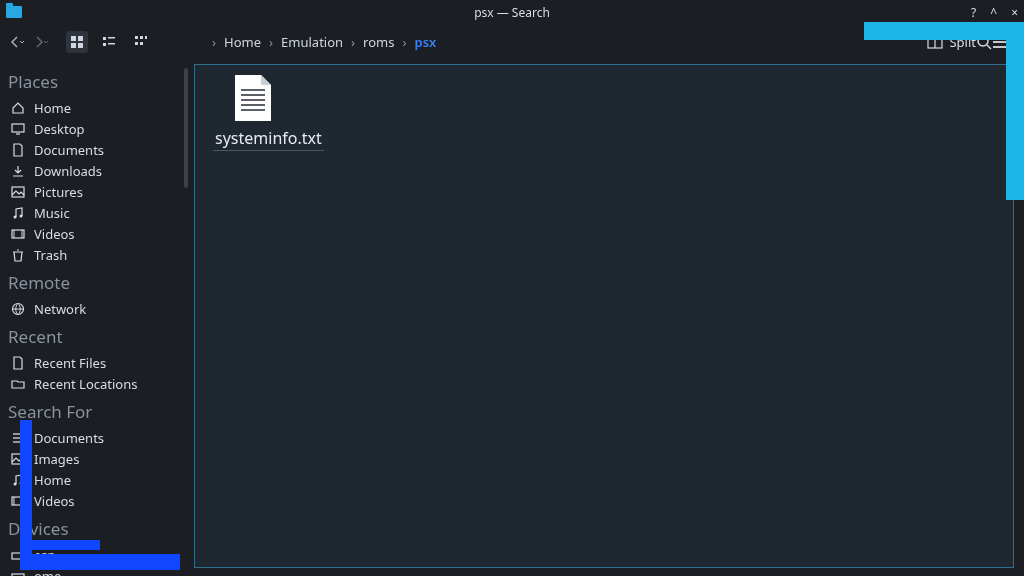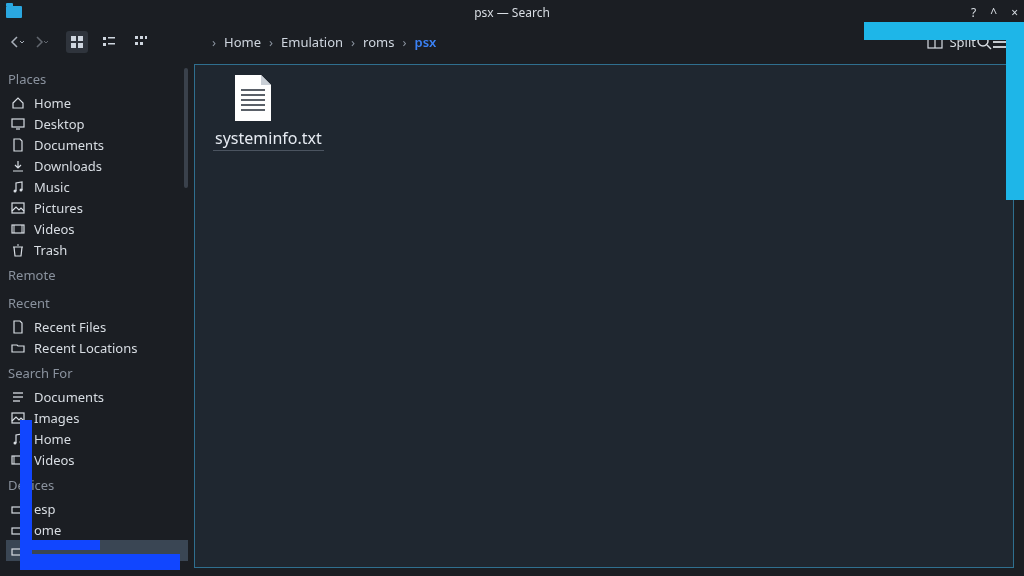--- a/index.html
+++ b/index.html
@@ -16,21 +16,21 @@
   .view-btn { width: 22px; height: 22px; display: flex; align-items: center; justify-content: center; color: #cfd6df; }
   .view-btn.active { background: #2f343c; border-radius: 3px; }
   .breadcrumb { display: flex; align-items: center; gap: 8px; color: #cfd6df; }
   .breadcrumb .sep { color: #8a929e; }
   .breadcrumb .crumb.current { font-weight: 600; color: #3b82f6; }
   .toolbar-right { margin-left: auto; display: flex; align-items: center; gap: 0; padding-right: 10px; }
   .split-btn { display: flex; align-items: center; gap: 6px; }
   .body-area { display: flex; height: calc(576px - 24px - 36px); position: relative; }
   .sidebar { width: 188px; padding: 4px 0 0 6px; font-size: 13px; position: relative; overflow: hidden; }
   .scroll-gutter { position: absolute; right: 0; top: 8px; width: 4px; height: 120px; background: #3a414b; border-radius: 2px; }
-  .section-header { color: #8a929e; font-size: 13px; padding: 6px 2px 4px 2px; }
+  .section-header { color: #8a929e; font-size: 17px; padding: 6px 2px 4px 2px; }
   .side-item { display: flex; align-items: center; gap: 8px; height: 21px; padding-left: 4px; cursor: default; }
   .side-item.selected { background: #3a4654; }
   .side-item .ico { width: 16px; height: 16px; display: flex; align-items: center; justify-content: center; color: #d8dde3; }
   .content { flex: 1; margin: 4px 10px 8px 6px; border: 1px solid #2f6f8f; background: #1f2730; position: relative; }
   .file-item { position: absolute; top: 10px; left: 18px; width: 80px; text-align: center; font-size: 16px; }
   .file-icon { width: 36px; height: 46px; background: #fff; margin: 0 auto 6px auto; position: relative; }
   .file-icon::before { content: ""; position: absolute; top: 0; right: 0; width: 0; height: 0; border-left: 10px solid transparent; border-top: 10px solid #1f2730; }
   .file-icon::after { content: ""; position: absolute; top: 0; right: 0; width: 0; height: 0; border-left: 10px solid #c9cfd6; border-top: 10px solid transparent; }
   .file-lines { position: absolute; top: 14px; left: 6px; right: 6px; }
   .file-lines span { display: block; height: 2px; background: #5a6068; margin-bottom: 3px; }
@@ -174,56 +174,65 @@
         <span class="ico">
           <svg width="14" height="14" viewBox="0 0 14 14">
             <path d="M7 2 V9 M4 6 L7 9 L10 6 M2 12 H12" fill="none" stroke="currentColor" stroke-width="1.2"></path>
           </svg>
         </span>
         <span>Downloads</span>
       </div>
     <div class="side-item">
         <span class="ico">
           <svg width="14" height="14" viewBox="0 0 14 14">
+            <rect x="1" y="2" width="12" height="10" fill="none" stroke="currentColor" stroke-width="1.2"></rect>
+            <path d="M1 10 L5 6 L8 9 L10 7 L13 10" fill="none" stroke="currentColor" stroke-width="1.2"></path>
+          </svg>
+        </span>
+        <span>Pictures</span>
+      </div>
+    <div class="side-item">
+        <span class="ico">
+          <svg width="14" height="14" viewBox="0 0 14 14">
             <path d="M5 11 V3 L11 2 V10" fill="none" stroke="currentColor" stroke-width="1.2"></path>
             <circle cx="4" cy="11" r="1.5" fill="currentColor"></circle>
             <circle cx="10" cy="10" r="1.5" fill="currentColor"></circle>
           </svg>
         </span>
         <span>Music</span>
       </div>
     <div class="side-item">
         <span class="ico">
           <svg width="14" height="14" viewBox="0 0 14 14">
-            <rect x="1" y="2" width="12" height="10" fill="none" stroke="currentColor" stroke-width="1.2"></rect>
-            <path d="M1 10 L5 6 L8 9 L10 7 L13 10" fill="none" stroke="currentColor" stroke-width="1.2"></path>
-          </svg>
-        </span>
-        <span>Pictures</span>
-      </div>
-    <div class="side-item">
-        <span class="ico">
-          <svg width="14" height="14" viewBox="0 0 14 14">
             <rect x="1" y="3" width="12" height="8" fill="none" stroke="currentColor" stroke-width="1.2"></rect>
             <line x1="3" y1="3" x2="3" y2="11" stroke="currentColor"></line>
             <line x1="11" y1="3" x2="11" y2="11" stroke="currentColor"></line>
           </svg>
         </span>
         <span>Videos</span>
       </div>
     <div class="side-item">
         <span class="ico">
           <svg width="14" height="14" viewBox="0 0 14 14">
             <path d="M3 4 H11 L10 13 H4 Z M2 4 H12 M6 2 H8" fill="none" stroke="currentColor" stroke-width="1.2"></path>
           </svg>
         </span>
         <span>Trash</span>
       </div>
 
     <div class="section-header">Remote</div>
+    <div class="side-item">
+        <span class="ico">
+          <svg width="14" height="14" viewBox="0 0 14 14">
+            <circle cx="7" cy="7" r="5.5" fill="none" stroke="currentColor" stroke-width="1.2"></circle>
+            <path d="M2 7 H12 M7 1.5 C4 4 4 10 7 12.5 C10 10 10 4 7 1.5" fill="none" stroke="currentColor" stroke-width="1"></path>
+          </svg>
+        </span>
+        <span>Network</span>
+      </div>
 
     <div class="section-header">Recent</div>
     <div class="side-item">
         <span class="ico">
           <svg width="14" height="14" viewBox="0 0 14 14">
             <path d="M3 1 H9 L11 3 V13 H3 Z" fill="none" stroke="currentColor" stroke-width="1.2"></path>
           </svg>
         </span>
         <span>Recent Files</span>
       </div>

